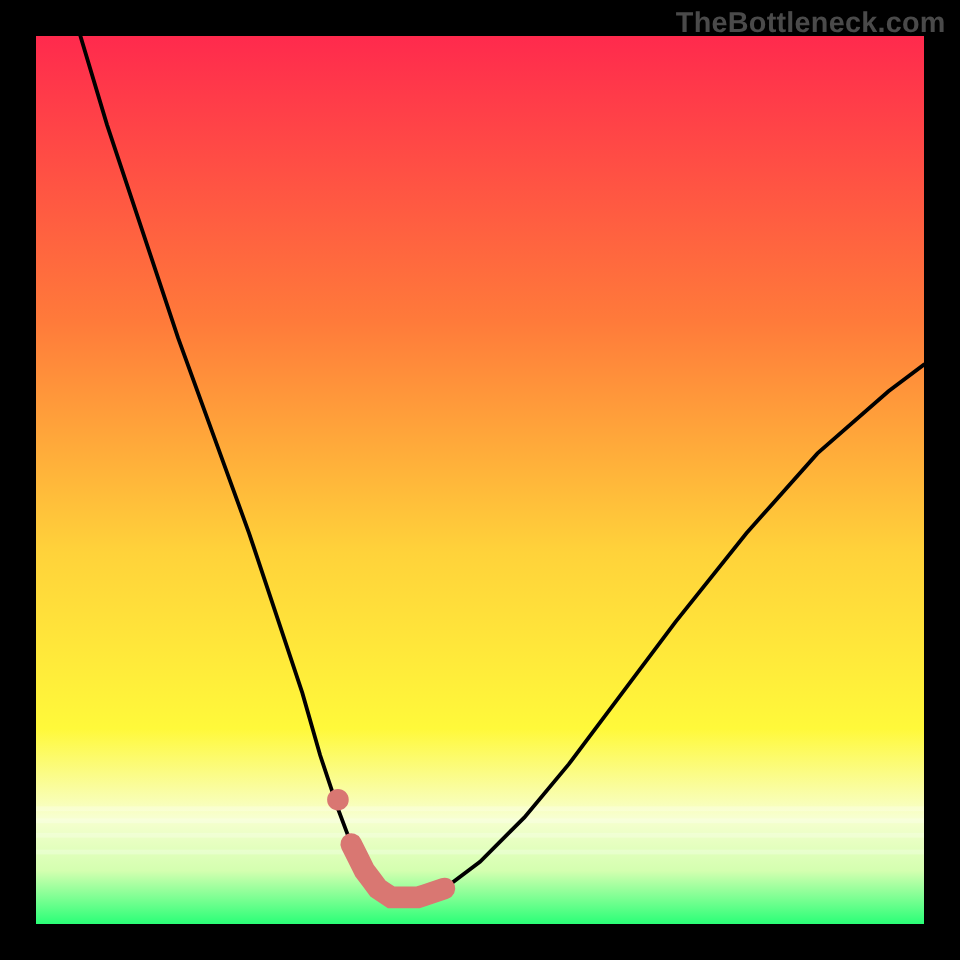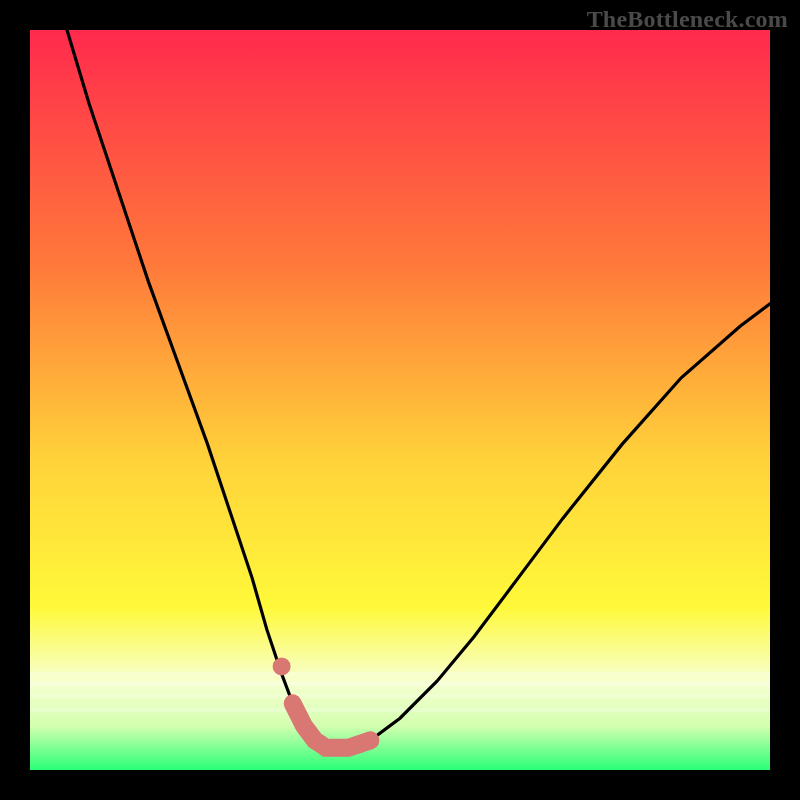--- a/index.html
+++ b/index.html
@@ -23,21 +23,21 @@
     left: 30px;
     top: 30px;
     width: 740px;
     height: 740px;
     overflow: hidden;
   }
   .watermark {
     position: absolute;
     top: 6px;
     right: 12px;
-    font-family: Liberation Serif, serif;
+    font-family: Liberation Sans, sans-serif;
     font-size: 24px;
     font-weight: 600;
     color: #4a4a4a;
     letter-spacing: 0.2px;
     user-select: none;
   }
   svg {
     display: block;
   }
 </style>

